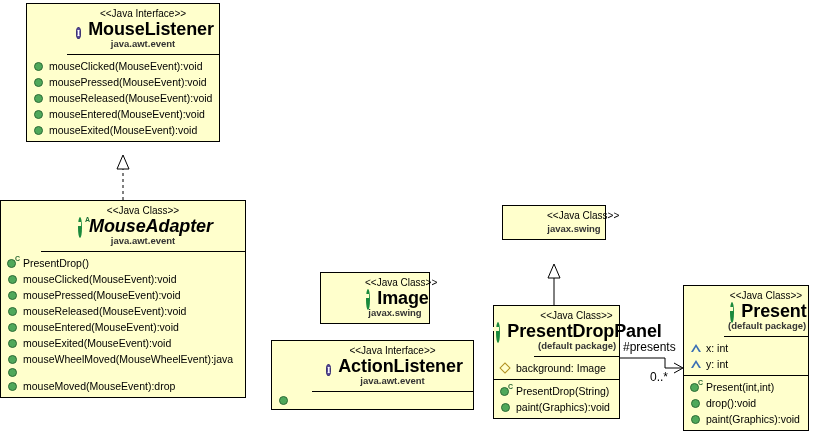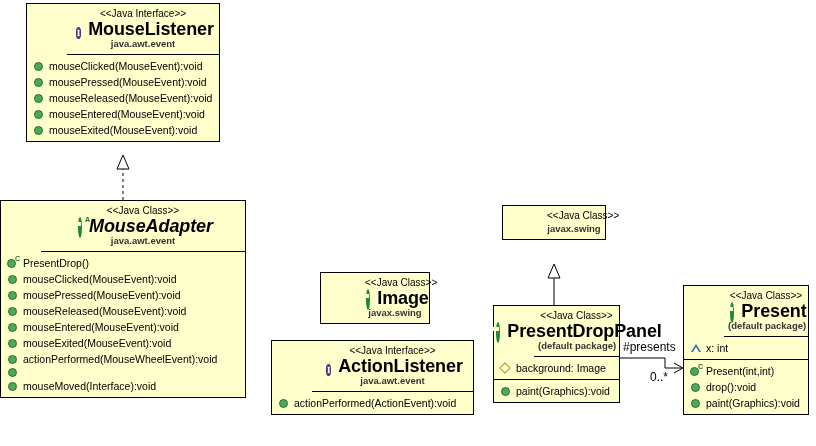--- a/index.html
+++ b/index.html
@@ -335,32 +335,32 @@
       <div class="member">
         <span class="icon-slot">
             <span class="ico-method"></span>
           </span>
         <span class="member-text">mouseExited(MouseEvent):void</span>
       </div>
       <div class="member">
         <span class="icon-slot">
             <span class="ico-method"></span>
           </span>
-        <span class="member-text">actionPerformed(MouseWheelEvent):void</span>
-      </div>
-      <div class="member">
-        <span class="icon-slot">
-            <span class="ico-method"></span>
-          </span>
-      </div>
-      <div class="member">
-        <span class="icon-slot">
-            <span class="ico-method"></span>
-          </span>
-        <span class="member-text">mouseMoved(Interface):void</span>
+        <span class="member-text">mouseWheelMoved(MouseWheelEvent):java</span>
+      </div>
+      <div class="member">
+        <span class="icon-slot">
+            <span class="ico-method"></span>
+          </span>
+      </div>
+      <div class="member">
+        <span class="icon-slot">
+            <span class="ico-method"></span>
+          </span>
+        <span class="member-text">mouseMoved(MouseEvent):drop</span>
       </div>
     </div>
   </div>
 
   <div class="uml-box no-members" style="left:320px; top:272px; width:110px;">
     <div class="uml-header">
       <div class="stereotype">&lt;&lt;Java Class&gt;&gt;</div>
       <div class="cls-name-row">
         <span class="icon-wrap">
           <span class="ico-class"></span>
@@ -380,21 +380,20 @@
         </span>
         <span class="cls-name">ActionListener</span>
       </div>
       <div class="pkg">java.awt.event</div>
     </div>
     <div class="compartment">
       <div class="member">
         <span class="icon-slot">
             <span class="ico-method"></span>
           </span>
-        <span class="member-text">actionPerformed(ActionEvent):void</span>
       </div>
     </div>
   </div>
 
   <div class="uml-box no-members" style="left:502px; top:205px; width:104px;">
     <div class="uml-header">
       <div class="stereotype">&lt;&lt;Java Class&gt;&gt;</div>
       <div class="pkg">javax.swing</div>
     </div>
   </div>
@@ -409,58 +408,72 @@
         <span class="cls-name">PresentDropPanel</span>
       </div>
       <div class="pkg">(default package)</div>
     </div>
     <div class="compartment">
       <div class="member">
         <span class="icon-slot">
             <span class="ico-diamond"></span>
           </span>
         <span class="member-text">background: Image</span>
-      </div>
-    </div>
-    <div class="compartment">
-      <div class="member">
-        <span class="icon-slot">
-            <span class="ico-method"></span>
-          </span>
-        <span class="member-text">paint(Graphics):void</span>
-      </div>
-    </div>
-  </div>
-
-  <div class="uml-box" style="left:683px; top:285px; width:126px;">
-    <div class="uml-header">
-      <div class="stereotype">&lt;&lt;Java Class&gt;&gt;</div>
-      <div class="cls-name-row">
-        <span class="icon-wrap">
-          <span class="ico-class"></span>
-        </span>
-        <span class="cls-name">Present</span>
-      </div>
-      <div class="pkg">(default package)</div>
-    </div>
-    <div class="compartment">
-      <div class="member">
-        <span class="icon-slot">
-            <span class="ico-tri"></span>
-          </span>
-        <span class="member-text">x: int</span>
       </div>
     </div>
     <div class="compartment">
       <div class="member">
         <span class="icon-slot">
           <span class="ico-ctor">
               <span class="sup">C</span>
             </span>
         </span>
+        <span class="member-text">PresentDrop(String)</span>
+      </div>
+      <div class="member">
+        <span class="icon-slot">
+            <span class="ico-method"></span>
+          </span>
+        <span class="member-text">paint(Graphics):void</span>
+      </div>
+    </div>
+  </div>
+
+  <div class="uml-box" style="left:683px; top:285px; width:126px;">
+    <div class="uml-header">
+      <div class="stereotype">&lt;&lt;Java Class&gt;&gt;</div>
+      <div class="cls-name-row">
+        <span class="icon-wrap">
+          <span class="ico-class"></span>
+        </span>
+        <span class="cls-name">Present</span>
+      </div>
+      <div class="pkg">(default package)</div>
+    </div>
+    <div class="compartment">
+      <div class="member">
+        <span class="icon-slot">
+            <span class="ico-tri"></span>
+          </span>
+        <span class="member-text">x: int</span>
+      </div>
+      <div class="member">
+        <span class="icon-slot">
+            <span class="ico-tri"></span>
+          </span>
+        <span class="member-text">y: int</span>
+      </div>
+    </div>
+    <div class="compartment">
+      <div class="member">
+        <span class="icon-slot">
+          <span class="ico-ctor">
+              <span class="sup">C</span>
+            </span>
+        </span>
         <span class="member-text">Present(int,int)</span>
       </div>
       <div class="member">
         <span class="icon-slot">
             <span class="ico-method"></span>
           </span>
         <span class="member-text">drop():void</span>
       </div>
       <div class="member">
         <span class="icon-slot">

